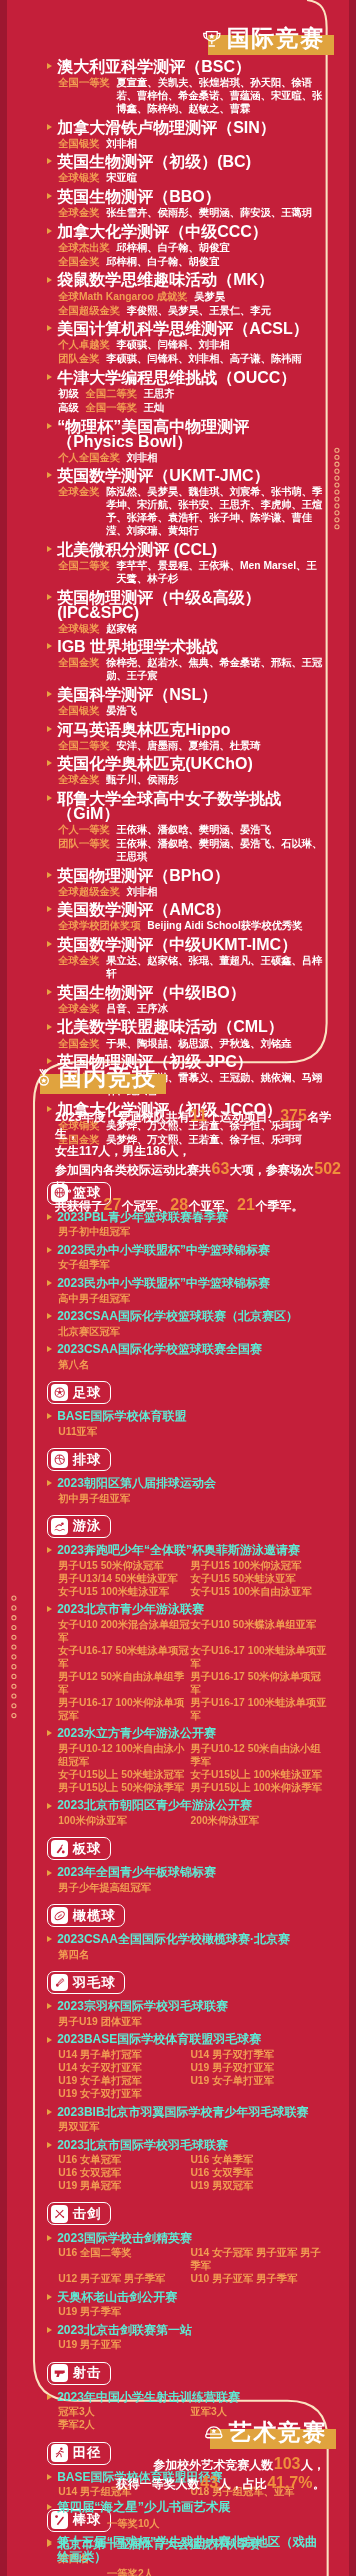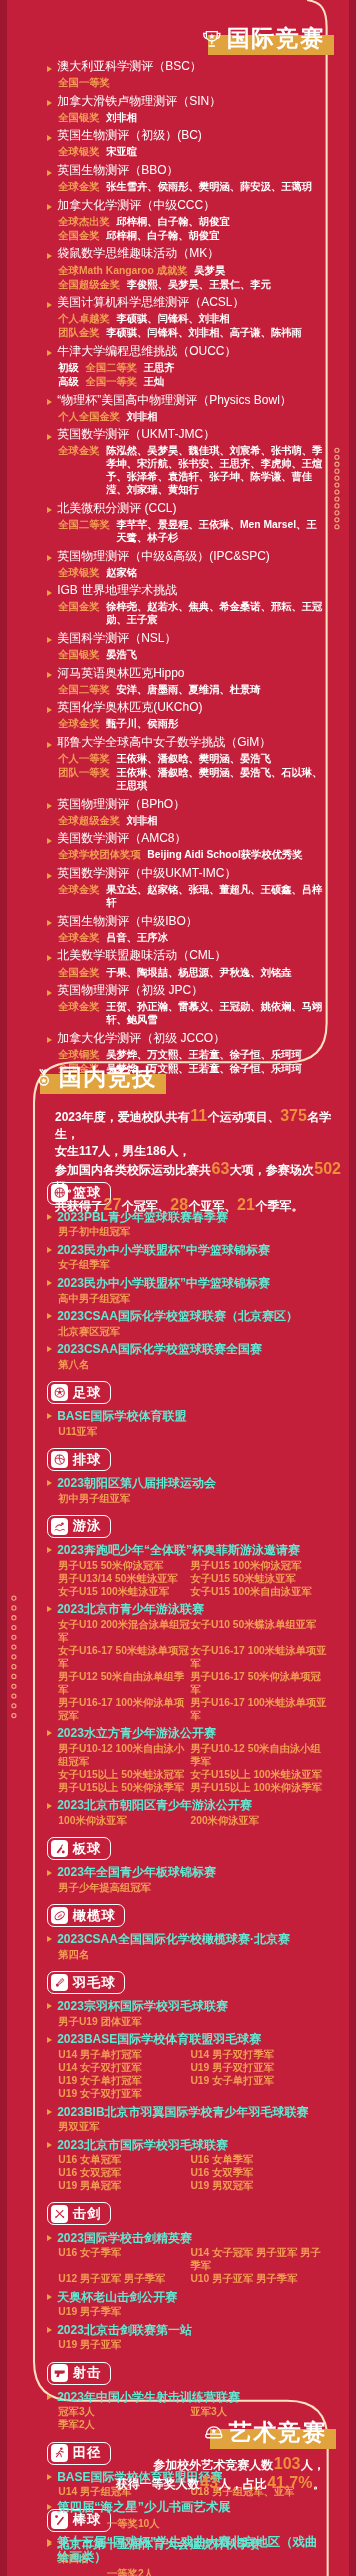--- a/index.html
+++ b/index.html
@@ -9,21 +9,21 @@
   .edge.l{left:0;width:7.2px;}
   .edge.r{right:0;width:6.7px;}
   svg.deco{position:absolute;left:0;top:0;z-index:1;}
   .sec-header{position:absolute;display:flex;align-items:center;gap:4.1px;z-index:3;padding:0 2.1px;}
   .sec-header .bar{position:absolute;left:9.3px;right:-7.2px;top:12.4px;height:19.6px;background:#e0a33e;z-index:-1;}
   .sec-header .htext{font-size:23px;font-weight:bold;color:#fff;letter-spacing:1.5px;white-space:nowrap;}
   .hicon{width:21.6px;height:21.6px;flex:0 0 auto;}
   .block{position:absolute;z-index:2;}
   
   .i-item{margin-bottom:4.6px;}
-  .i-title{display:flex;gap:5.2px;align-items:center;font-size:12px;line-height:15px;font-weight:normal;color:#fff;margin-bottom:2.1px;}
+  .i-title{display:flex;gap:5.2px;align-items:flex-start;font-size:16px;line-height:15px;font-weight:bold;color:#fff;margin-bottom:2.1px;}
   .tri{flex:0 0 auto;width:0;height:0;border-left:5.7px solid #e8a344;border-top:3.6px solid transparent;border-bottom:3.6px solid transparent;margin-top:4.1px;}
   .award{display:flex;gap:6.7px;font-size:10.3px;line-height:13px;margin:0 0 1px 0;padding-left:11.3px;font-weight:bold;}
   .award .prefix{color:#fff;white-space:nowrap;text-align:center;}
   .award .label{color:#f29d53;white-space:nowrap;}
   .award .names{color:#fff;}
   
   .intro-line{font-size:12px;line-height:17px;font-weight:bold;color:#fff;}
   .intro-line .num{font-size:16px;color:#ef8f3c;padding:0 0.5px;}
   .badge{display:inline-flex;align-items:center;gap:4.6px;border:1.5px solid #fff;border-radius:7px;
          padding:1.5px 8.2px 1.5px 2.6px;margin:5.7px 0 5.2px 0;}
@@ -110,20 +110,21 @@
   </div>
 
   <div class="block" id="sec1-list" style="left:47px;top:59px;width:278px;">
       <div class="i-item">
         <div class="i-title">
           <span class="tri"></span>
           <span>澳大利亚科学测评（BSC）</span>
         </div>
         <div class="award">
           <span class="label">全国一等奖</span>
+          <span class="names">夏宣童、关凯夫、张煌岩琪、孙天阳、徐语若、曹梓怡、希金桑诺、曹蕴涵、宋亚暄、张博鑫、陈梓钧、赵敏之、曹霖</span>
         </div>
       </div>
       <div class="i-item">
         <div class="i-title">
           <span class="tri"></span>
           <span>加拿大滑铁卢物理测评（SIN）</span>
         </div>
         <div class="award">
           <span class="label">全国银奖</span>
           <span class="names">刘非相</span>
@@ -605,21 +606,21 @@
             <path d="M9.5 22.5l-4 1M22.5 22.5l4 1" stroke="#c41f3a" stroke-width="2.2"></path>
           </svg>
         </span>
         <span class="blabel">击剑</span>
       </div><div class="event">
         <div class="etitle">
           <span class="tri"></span>
           <span>2023国际学校击剑精英赛</span>
         </div>
         <div class="eres cols2">
-          <span>U16 女子季军</span>
+          <span>U16 全国二等奖</span>
           <span>U14 女子冠军 男子亚军 男子季军</span>
           <span>U12 男子亚军 男子季军</span>
           <span>U10 男子亚军 男子季军</span>
         </div>
       </div><div class="event">
         <div class="etitle">
           <span class="tri"></span>
           <span>天奥杯老山击剑公开赛</span>
         </div>
         <div class="eres"><span>U19 男子季军</span></div>

